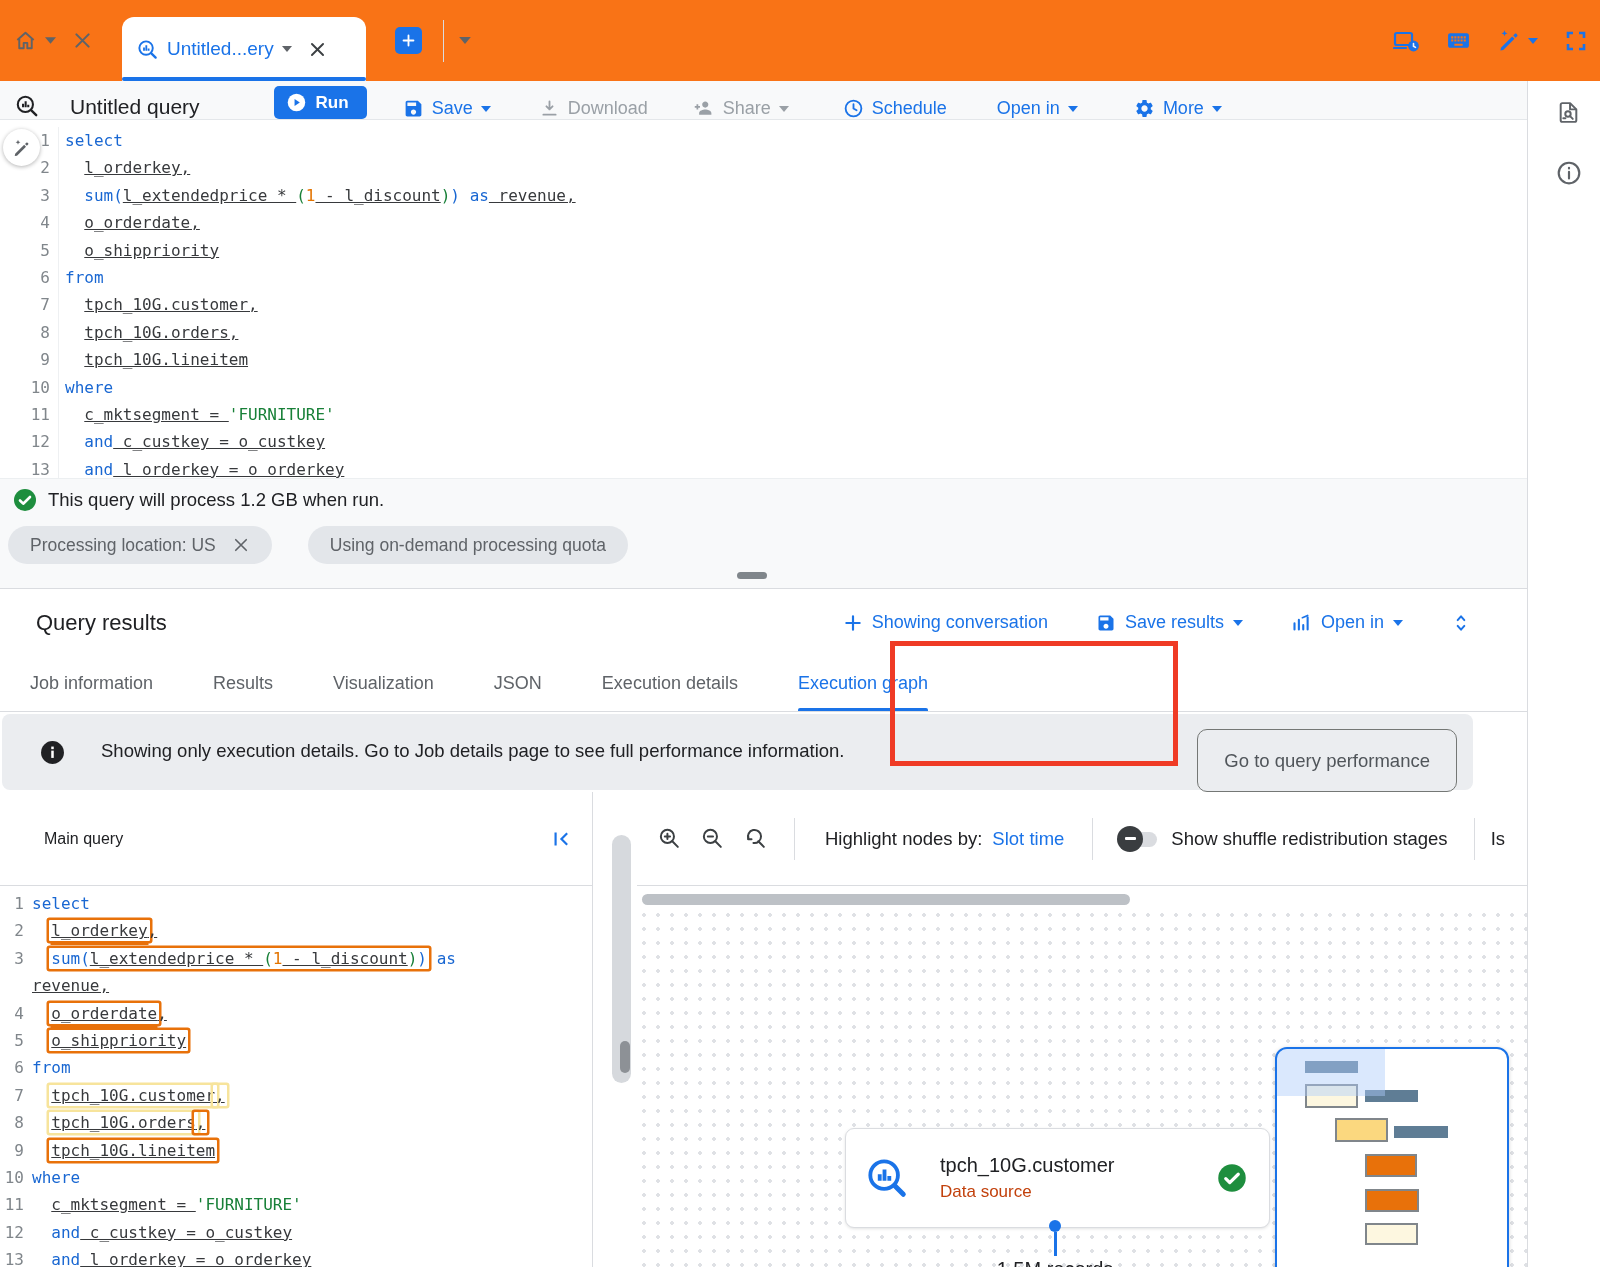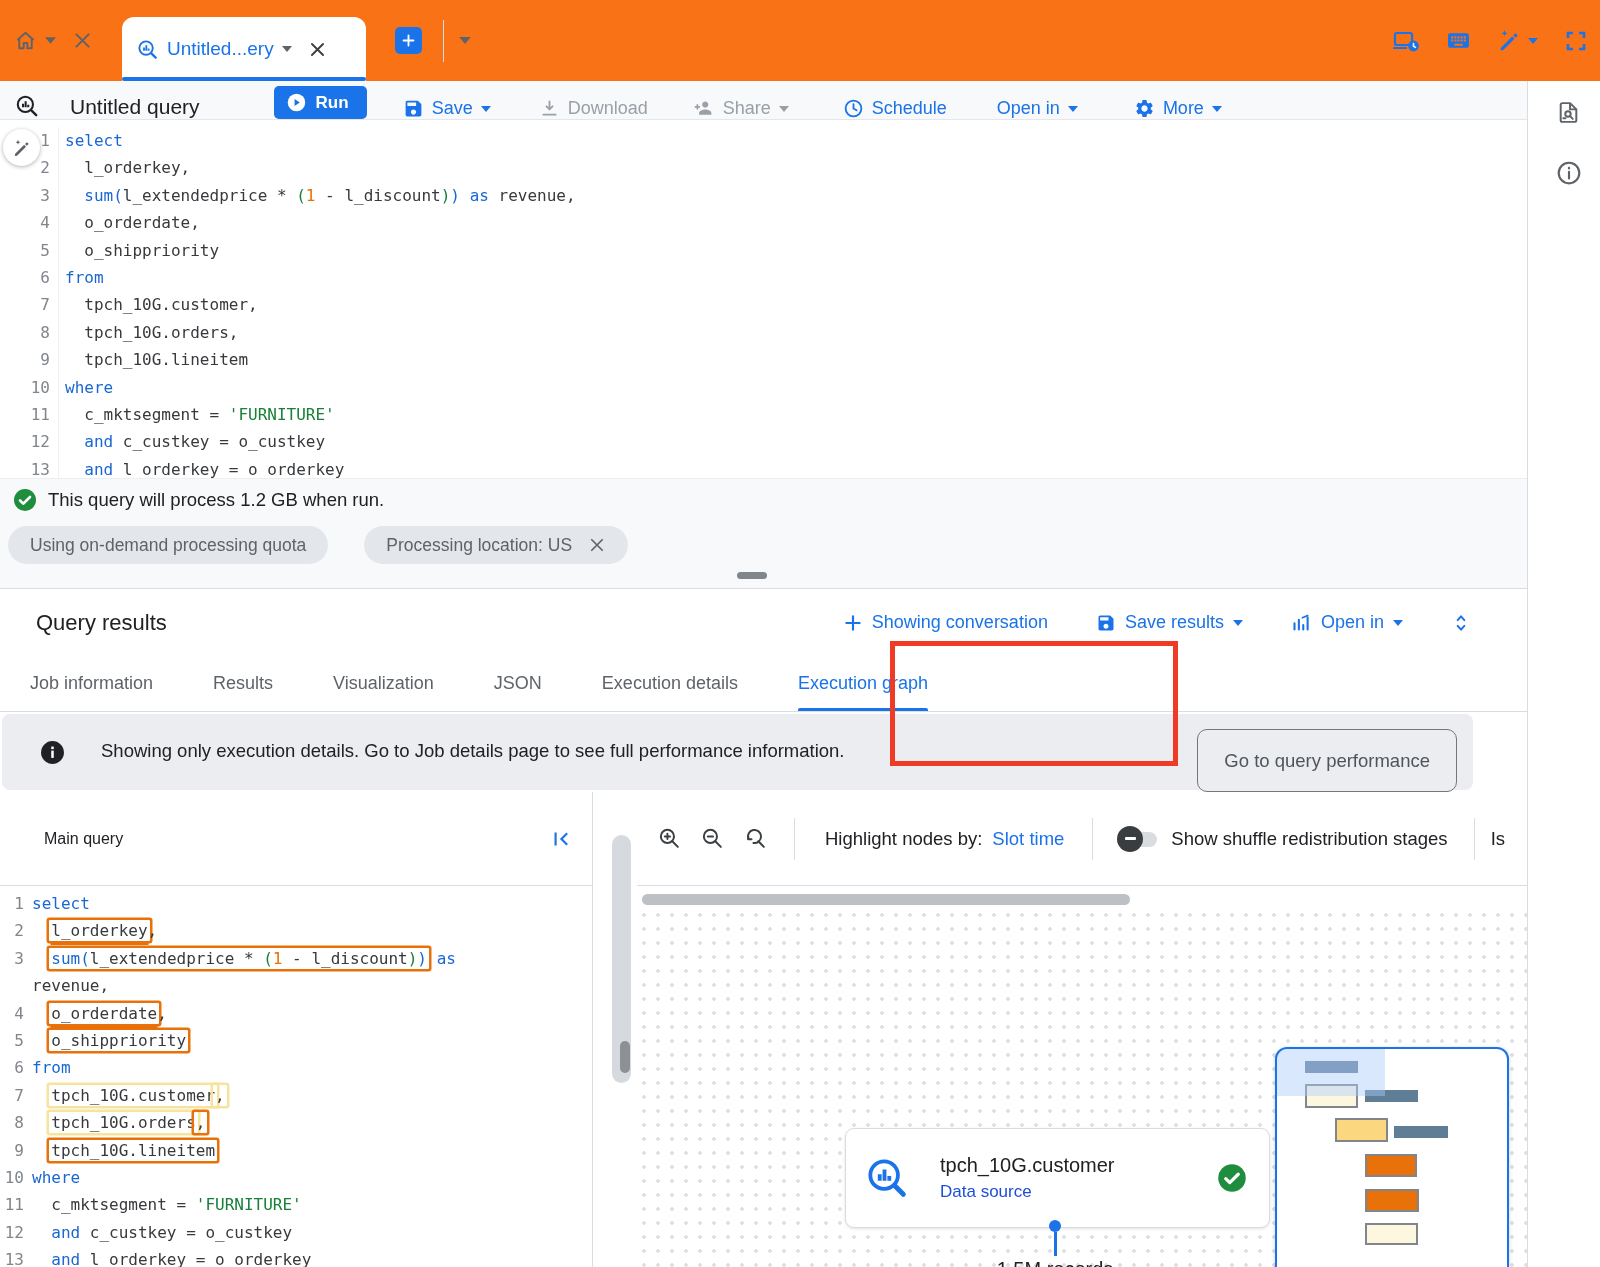--- a/index.html
+++ b/index.html
@@ -31,21 +31,21 @@
           align-items:center;padding:0 18px 0 12px;gap:9px;font-size:17px;font-weight:600;cursor:pointer;}
   .tbtn{display:flex;align-items:center;gap:8px;font-size:18px;font-weight:500;cursor:pointer;white-space:nowrap;}
   .blue{color:#1a73e8;} .disabled{color:#9aa0a6;}
 
   
   .editor{position:absolute;left:0;top:120px;width:1527px;height:358px;background:#fff;overflow:hidden;
           font-family:"DejaVu Sans Mono",monospace;font-size:16px;line-height:27.4px;padding-top:7px;}
   .code-line{white-space:pre;display:flex;}
   .gutter{display:inline-block;text-align:right;color:#80868b;flex:none;
           border-right:1px solid #eef0f2;padding-right:8px;margin-right:6px;}
-  .tok-kw{color:#1967d2;} .tok-id{color:#37393c;} .tok-num{color:#e37400;}
+  .tok-kw{color:#1967d2;} .tok-id{color:#37393c;text-decoration:underline;} .tok-num{color:#e37400;}
   .tok-par{color:#188038;} .tok-str{color:#188038;} .tok-{color:#37393c;}
   .wandfab{position:absolute;left:3px;top:9px;width:37px;height:37px;border-radius:50%;background:#fff;
            box-shadow:0 1px 4px rgba(0,0,0,.3);display:flex;align-items:center;justify-content:center;color:#5f6368;}
 
   .hl-o{box-shadow:0 0 0 2.5px #e8710a;border-radius:1px;padding:1px 2px;margin:-1px -2px;}
   .hl-ou{box-shadow:0 0 0 2.5px #e8710a,0 5.5px 0 -1.5px #e8710a;border-radius:1px;padding:1px 2px;margin:-1px -2px;}
   .hl-c{box-shadow:0 0 0 2.5px #f7e49c;border-radius:1px;padding:1px 2px;margin:-1px -2px;}
 
   
   .statusbar{position:absolute;left:0;top:478px;width:1527px;height:110px;background:#f8f9fa;
@@ -106,21 +106,21 @@
   .hthumb{position:absolute;left:5px;top:102px;width:488px;height:11px;border-radius:6px;background:#bdc1c6;}
   .canvas{position:absolute;left:0;top:116px;right:0;bottom:0;background:#fff;
           background-image:radial-gradient(#dfe1e5 1.6px,transparent 1.7px);background-size:14px 14px;}
 
   .gnode{position:absolute;left:208px;width:425px;background:#fff;border:1px solid #dadce0;border-radius:9px;
          box-shadow:0 1px 3px rgba(60,64,67,.15);display:flex;align-items:center;box-sizing:border-box;}
   .gnode1{top:220px;height:100px;}
   .gnode .nicon{margin-left:18px;flex:none;color:#1a73e8;}
   .ntext{margin-left:30px;}
   .ntitle{font-size:20px;font-weight:500;color:#202124;}
-  .nsub{font-size:17px;color:#1d4ed8;margin-top:5px;}
+  .nsub{font-size:17px;color:#c2410c;margin-top:5px;}
   .ncheck{position:absolute;right:22px;top:50%;transform:translateY(-50%);}
 
   .edge-dot{position:absolute;left:412px;top:312px;width:12px;height:12px;border-radius:50%;background:#1a73e8;}
   .edge-l1{position:absolute;left:417px;top:324px;width:2.5px;height:24px;background:#1a73e8;}
   .edge-label{position:absolute;left:418px;top:350px;transform:translateX(-50%);font-size:20px;color:#202124;}
 
   .minimap{position:absolute;left:638px;top:139px;width:230px;height:232px;background:#fff;
            border:2px solid #1a73e8;border-radius:12px;box-shadow:0 1px 4px rgba(0,0,0,.18);overflow:hidden;}
   .mm-bar{position:absolute;box-sizing:border-box;}
   .mm-viewport{position:absolute;background:rgba(174,203,250,.45);}
@@ -334,29 +334,29 @@
       <span>
         <svg width="24" height="24" viewBox="0 0 24 24">
             <circle cx="12" cy="12" r="11" fill="#1e8e3e"></circle>
             <path d="M7 12.5l3.2 3.2L17 9" stroke="#fff" stroke-width="2.6" fill="none" stroke-linecap="round" stroke-linejoin="round"></path>
           </svg>
       </span>
       <span>This query will process 1.2 GB when run.</span>
     </div>
     <div class="chips">
       <div class="chip">
-        <span>Using on-demand processing quota</span>
-      </div>
-      <div class="chip">
         <span>Processing location: US</span>
         <span class="icbtn" style="margin-left:16px">
           <svg width="18" height="18" viewBox="0 0 24 24" stroke="#5f6368" stroke-width="2.2" stroke-linecap="round">
               <path d="M5 5l14 14M19 5L5 19"></path>
             </svg>
         </span>
+      </div>
+      <div class="chip">
+        <span>Using on-demand processing quota</span>
       </div>
     </div>
     <div class="handle"></div>
   </div>
 
   <div class="rheader">
     <span class="rtitle">Query results</span>
     <div class="ractions">
       <div class="raction">
         <svg width="20" height="20" viewBox="0 0 24 24" stroke="currentColor" stroke-width="2.6" stroke-linecap="round">

